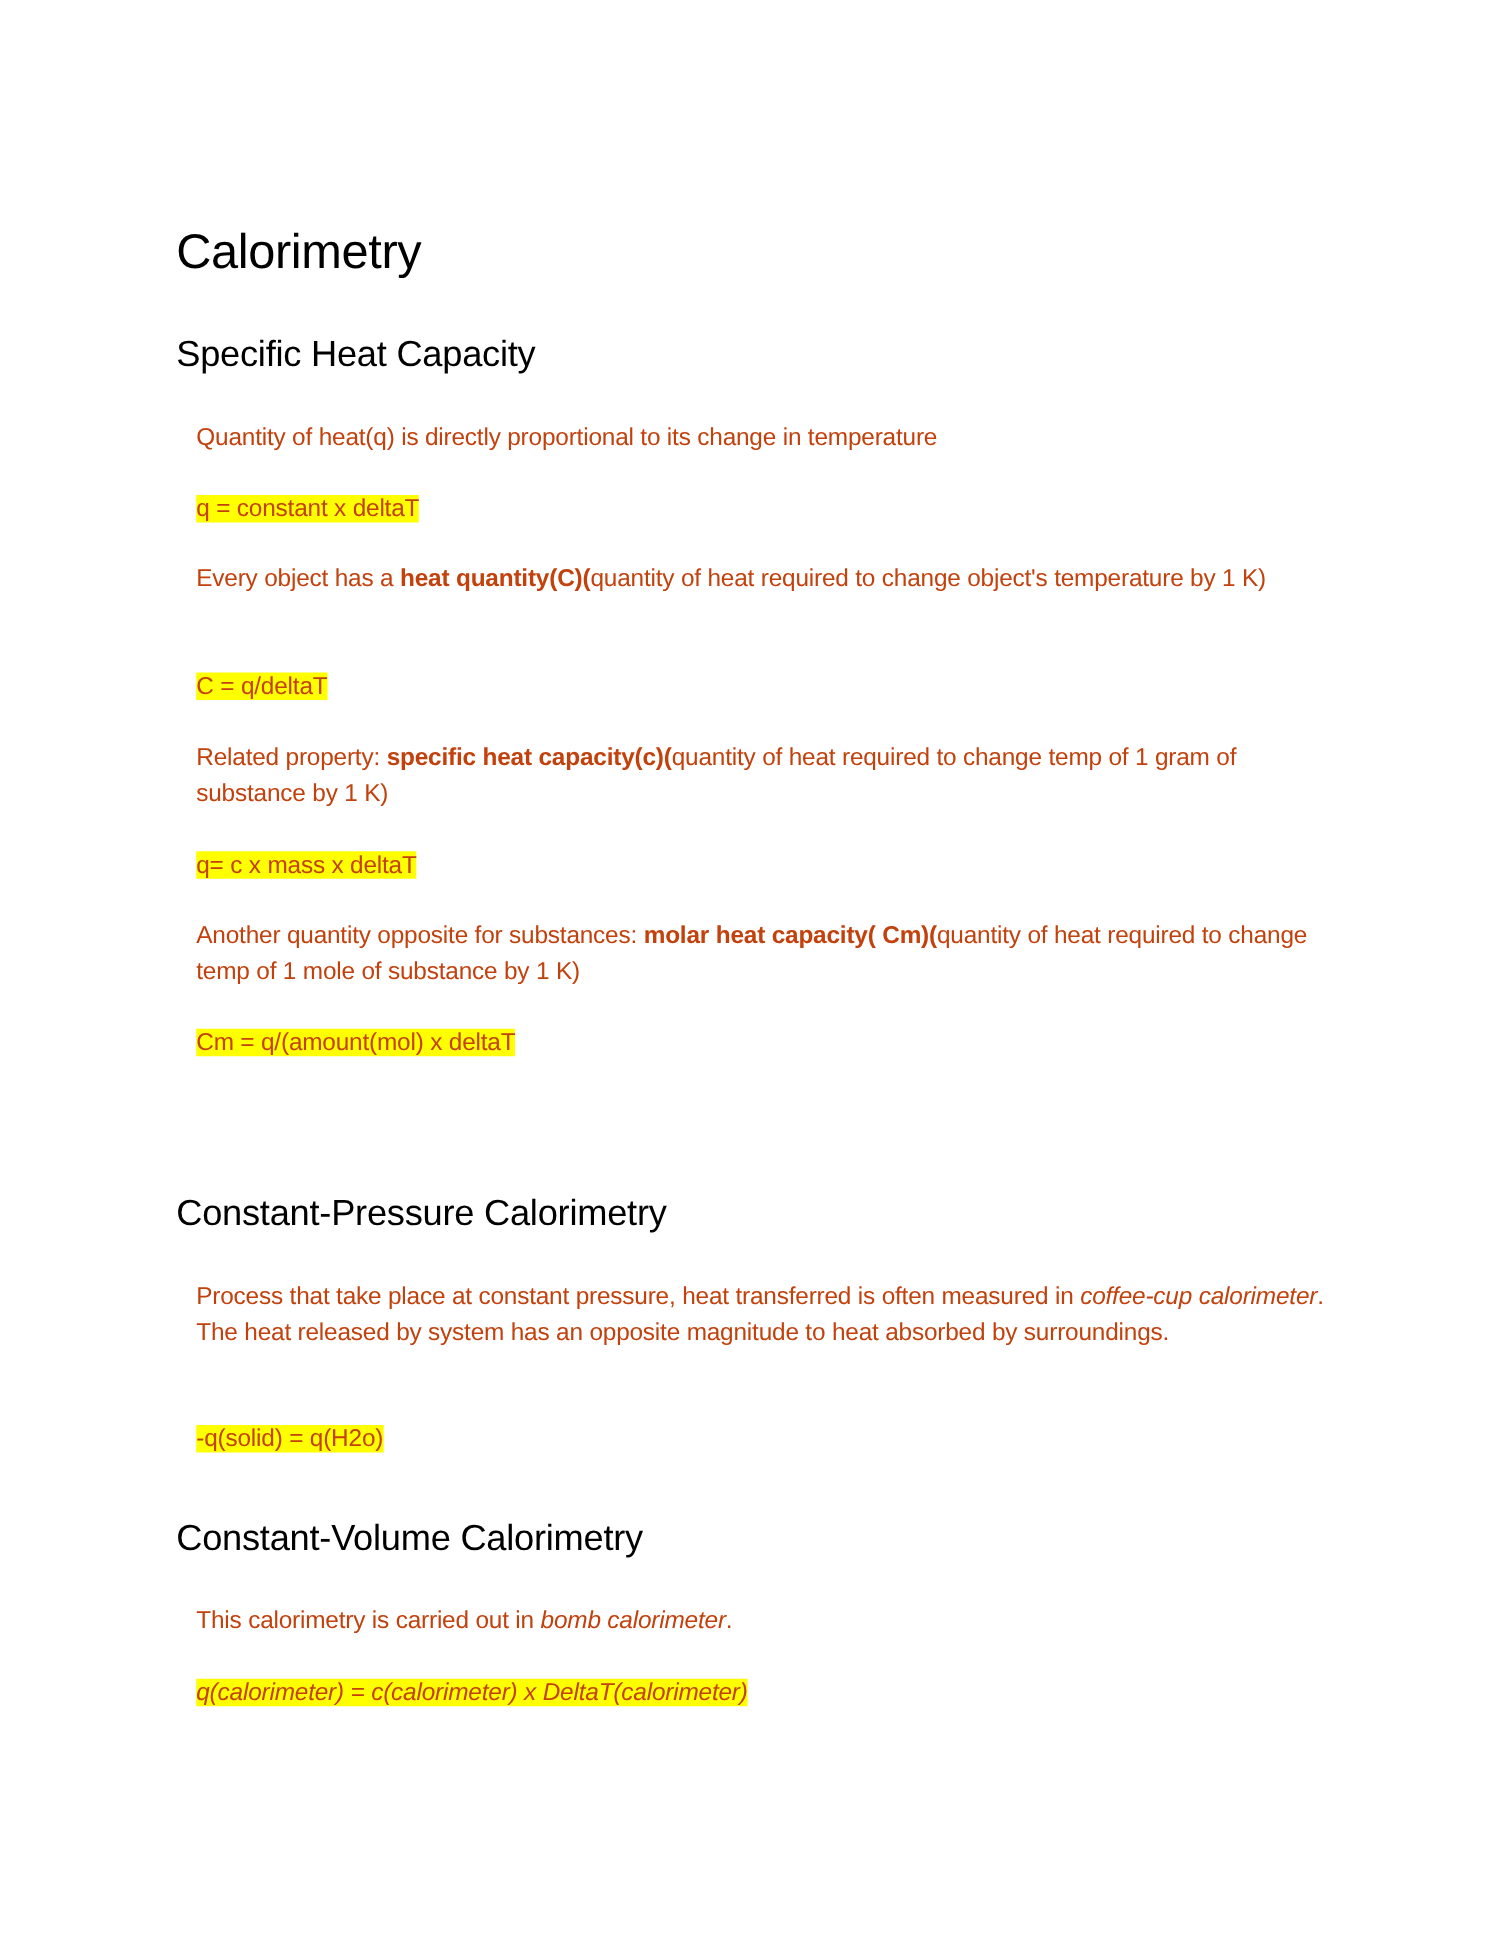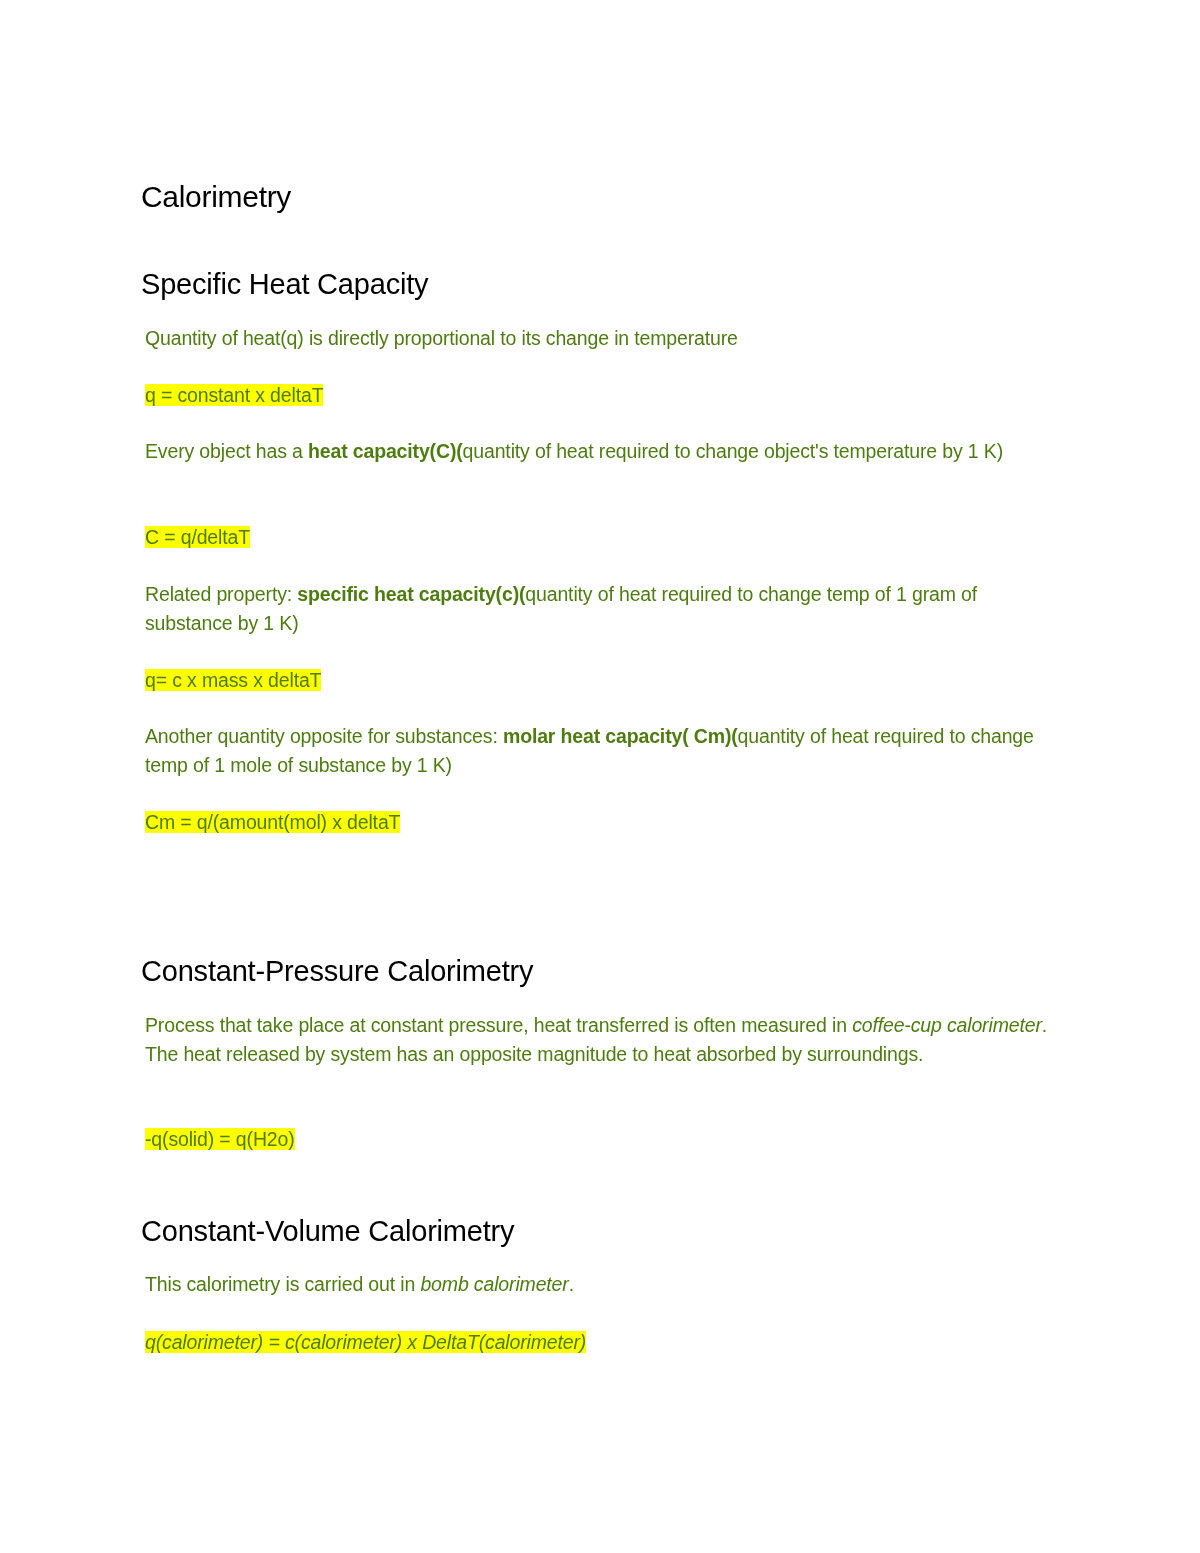--- a/index.html
+++ b/index.html
@@ -1,38 +1,38 @@
 <!DOCTYPE html>
 <html><head>
   <meta charset="utf-8">
   <style>
     html, body { margin: 0; padding: 0; background: #ffffff; }
     body { width: 1200px; height: 1553px; position: relative; overflow: hidden;
            font-family: "Liberation Sans", sans-serif; color: #000; }
     .page { position: absolute; left: 141px; top: 0; width: 920px; }
-    .title { position: absolute; top: 180px; left: 0; font-size: 30px; font-weight: normal; margin: 0; white-space: nowrap; letter-spacing: -0.3px; }
+    .title { position: absolute; top: 180px; left: 0; font-size: 39px; font-weight: normal; margin: 0; white-space: nowrap; letter-spacing: -0.3px; }
     .h2 { position: absolute; left: 0; font-size: 29px; font-weight: normal; margin: 0; white-space: nowrap; letter-spacing: -0.2px; }
-    .p { position: absolute; left: 0; font-size: 19.5px; line-height: 29px; margin: 4px; width: 920px; color: #4d7c0f; letter-spacing: -0.15px; }
+    .p { position: absolute; left: 0; font-size: 19.5px; line-height: 29px; margin: 16px; width: 920px; color: #c2410c; letter-spacing: -0.15px; }
     .hl { background: #ffff00; }
     .b { font-weight: bold; }
     .i { font-style: italic; }
   </style>
 </head>
 <body>
 
 <div class="page">
   <h1 class="title">Calorimetry</h1>
 
   <h2 class="h2" style="top:268px">Specific Heat Capacity</h2>
 
   <p class="p" style="top:320px">Quantity of heat(q) is directly proportional to its change in temperature</p>
 
   <p class="p" style="top:377px"><span class="hl">q = constant x deltaT</span></p>
 
-  <p class="p" style="top:433px"><span>Every object has a </span><span class="b">heat capacity(C)(</span><span>quantity of heat required to change object's temperature by 1 K)</span></p>
+  <p class="p" style="top:433px"><span>Every object has a </span><span class="b">heat quantity(C)(</span><span>quantity of heat required to change object's temperature by 1 K)</span></p>
 
   <p class="p" style="top:519px"><span class="hl">C = q/deltaT</span></p>
 
   <p class="p" style="top:576px"><span>Related property: </span><span class="b">specific heat capacity(c)(</span><span>quantity of heat required to change temp of 1 gram of substance by 1 K)</span></p>
 
   <p class="p" style="top:662px"><span class="hl">q= c x mass x deltaT</span></p>
 
   <p class="p" style="top:718px"><span>Another quantity opposite for substances: </span><span class="b">molar heat capacity( Cm)(</span><span>quantity of heat required to change temp of 1 mole of substance by 1 K)</span></p>
 
   <p class="p" style="top:804px"><span class="hl">Cm = q/(amount(mol) x deltaT</span></p>

